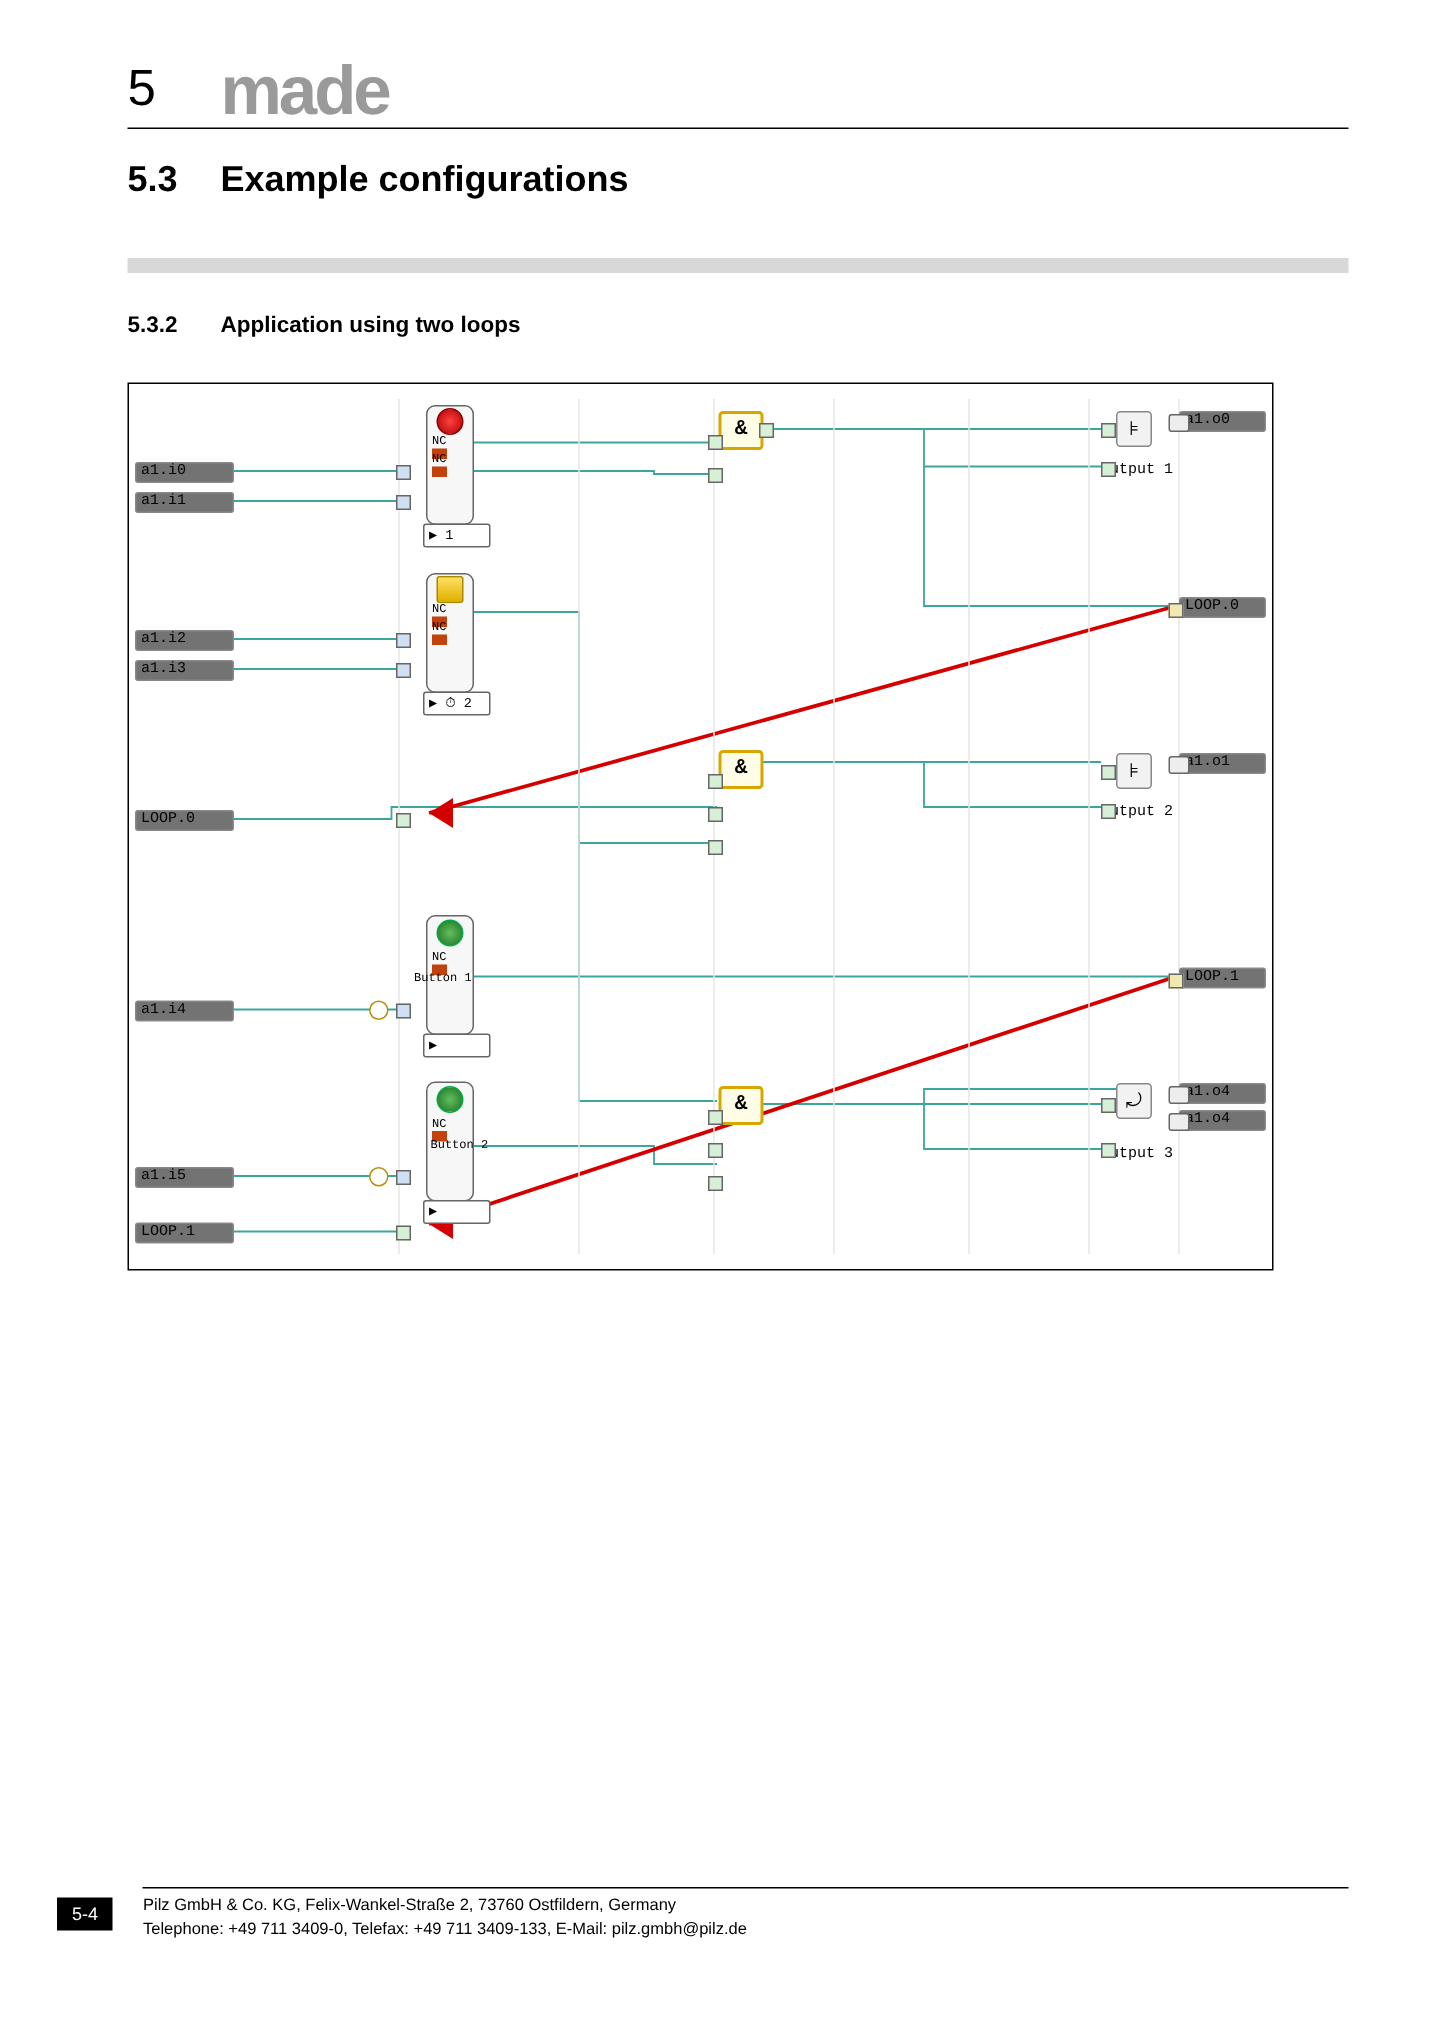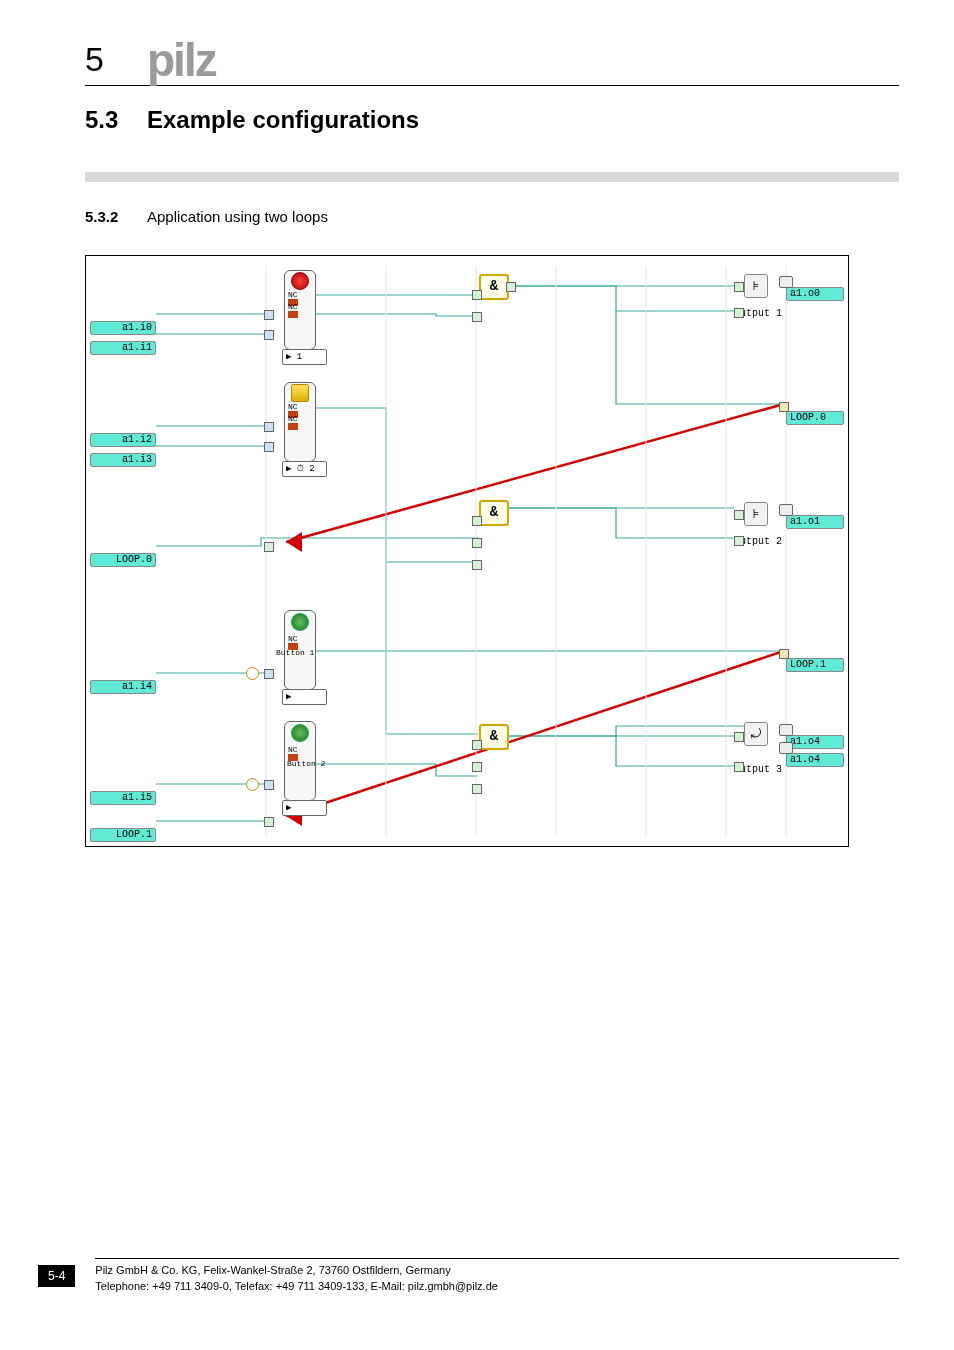--- a/index.html
+++ b/index.html
@@ -67,21 +67,21 @@
     align-items: baseline;
     margin-bottom: 30px;
   }
   .subsec-num {
     font-size: 15px;
     font-weight: 700;
     width: 62px;
   }
   .subsec-title {
     font-size: 15px;
-    font-weight: 400;
+    font-weight: 700;
     text-align: right;
   }
   .body-text {
     margin-left: 255px;
     font-size: 14.5px;
     line-height: 1.5;
     margin-bottom: 20px;
   }
   
   .diagram {
@@ -90,28 +90,27 @@
     height: 590px;
     position: relative;
     background: #fff;
     overflow: hidden;
     margin-top: 10px;
   }
   .io-label {
     position: absolute;
     font-family: "Courier New", monospace;
     font-size: 10px;
-    background: #5eead4;
+    background: #737373;
     border: 1px solid #888;
     border-radius: 2px;
     padding: 1px 3px;
     line-height: 1;
-    margin-top: 13px;
-  }
-  .io-left { left: 4px; width: 58px; text-align: right; }
+  }
+  .io-left { left: 4px; width: 58px; }
   .io-right { right: 4px; width: 50px; text-align: left; }
   .out-lbl {
     position: absolute;
     font-family: "Courier New", monospace;
     font-size: 10px;
     left: 648px;
   }
   .fb-block {
     position: absolute;
     width: 30px;
@@ -206,21 +205,21 @@
     padding-top: 4px;
     flex: 1;
   }
 </style>
 </head>
 <body>
 
 <div class="page">
   <div class="header-row">
     <div class="chap-num">5</div>
-    <div class="logo">pilz</div>
+    <div class="logo">made</div>
   </div>
 
   <div class="section-row">
     <div class="sec-num">5.3</div>
     <div class="sec-title">Example configurations</div>
   </div>
 
   <div class="grey-bar"></div>
 
   <div class="subsec-row">

